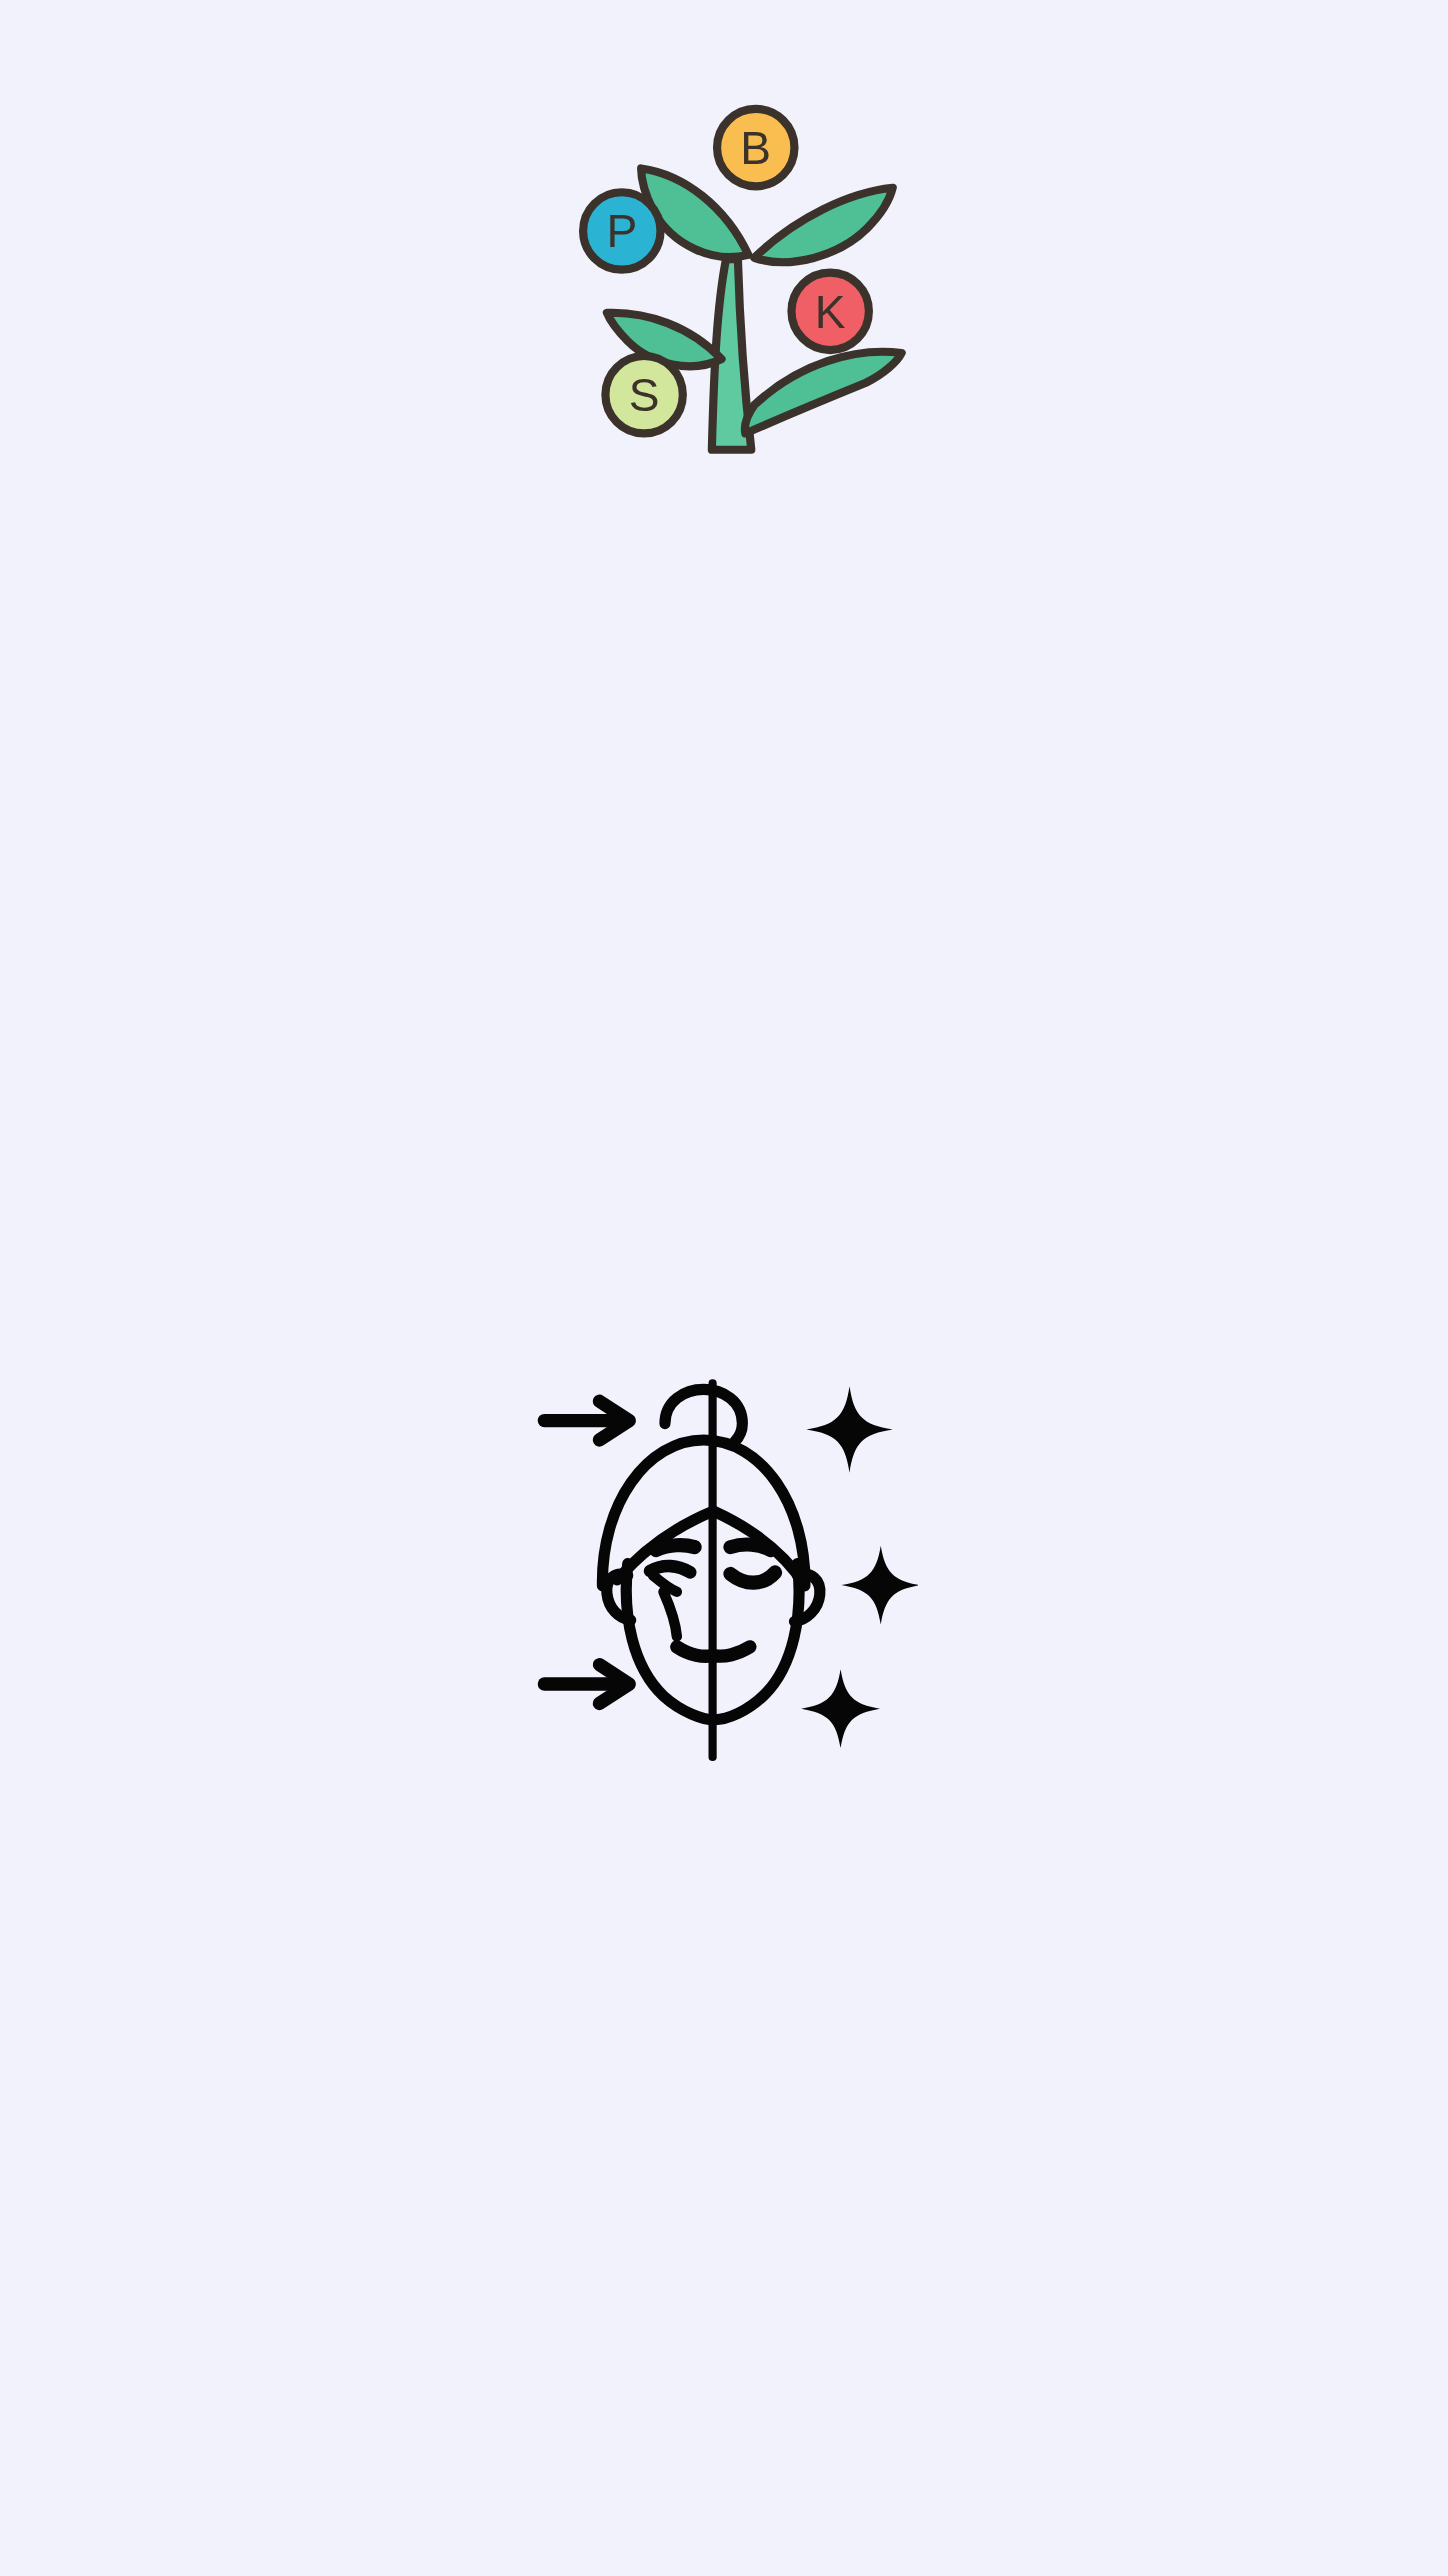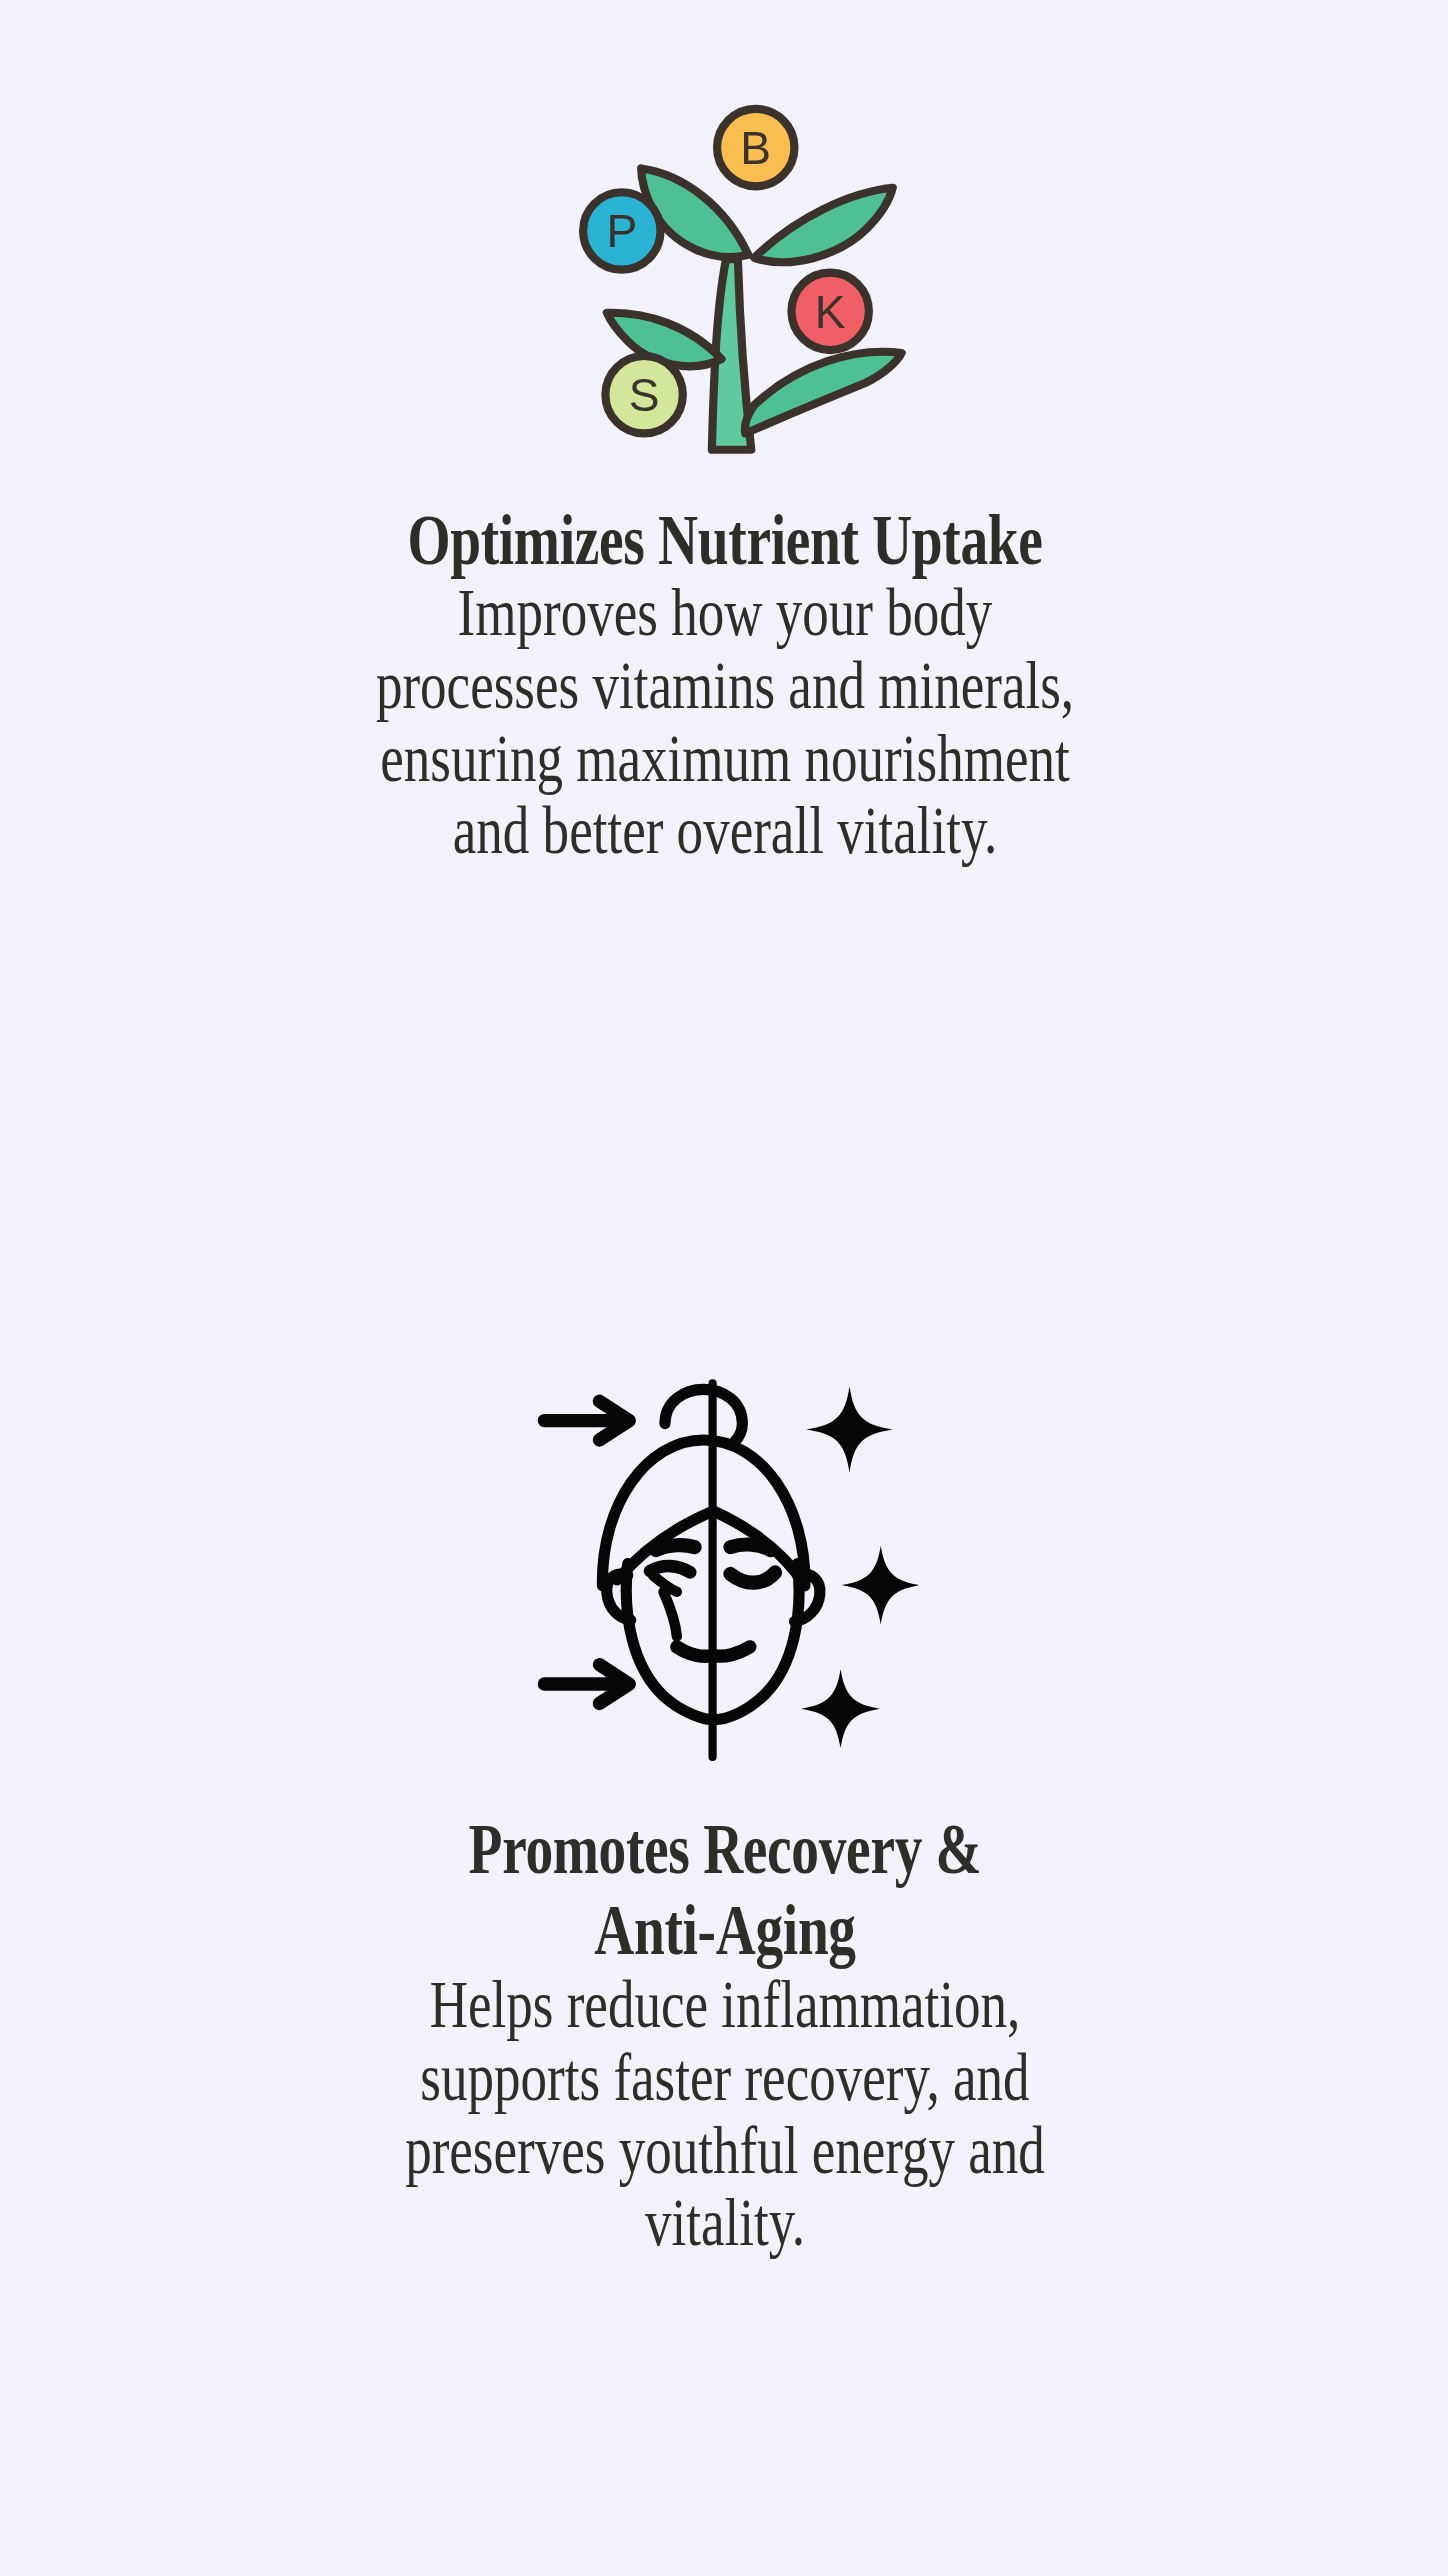--- a/index.html
+++ b/index.html
@@ -111,27 +111,20 @@
 
         <g fill="#3B322C" font-family="Liberation Sans, sans-serif" font-size="62" font-weight="normal" text-anchor="middle">
           <text x="302" y="90">B</text>
           <text x="122" y="202">P</text>
           <text x="402" y="310">K</text>
           <text x="152" y="422">S</text>
         </g>
       </svg>
     </div>
 
-    <div class="benefit-text">
-      <h2 class="benefit-title">Optimizes Nutrient Uptake</h2>
-      <p class="benefit-desc">Improves how your body
-processes vitamins and minerals,
-ensuring maximum nourishment
-and better overall vitality.</p>
-    </div>
   </section>
 
   <section class="benefit-section" id="section-recovery">
 
     <div class="icon-wrap">
       <svg class="icon-face" viewBox="0 0 520 600" xmlns="http://www.w3.org/2000/svg">
         <g fill="none" stroke="#060606" stroke-width="15" stroke-linecap="round" stroke-linejoin="round">
 
           <path d="M180 112 C180 82 206 66 232 66 C258 66 284 82 284 112 C284 122 280 130 274 136"></path>
 
@@ -175,24 +168,16 @@
           <path d="M428 62 C434 102 446 114 486 120 C446 126 434 138 428 178
                    C422 138 410 126 370 120 C410 114 422 102 428 62 Z"></path>
           <path d="M470 276 C476 312 487 323 523 329 C487 335 476 346 470 382
                    C464 346 453 335 417 329 C453 323 464 312 470 276 Z"></path>
           <path d="M416 442 C422 478 433 489 469 495 C433 501 422 512 416 548
                    C410 512 399 501 363 495 C399 489 410 478 416 442 Z"></path>
         </g>
       </svg>
     </div>
 
-    <div class="benefit-text">
-      <h2 class="benefit-title">Promotes Recovery &amp;
-Anti-Aging</h2>
-      <p class="benefit-desc">Helps reduce inflammation,
-supports faster recovery, and
-preserves youthful energy and
-vitality.</p>
-    </div>
   </section>
 
 </div>
 
 
 </body></html>

